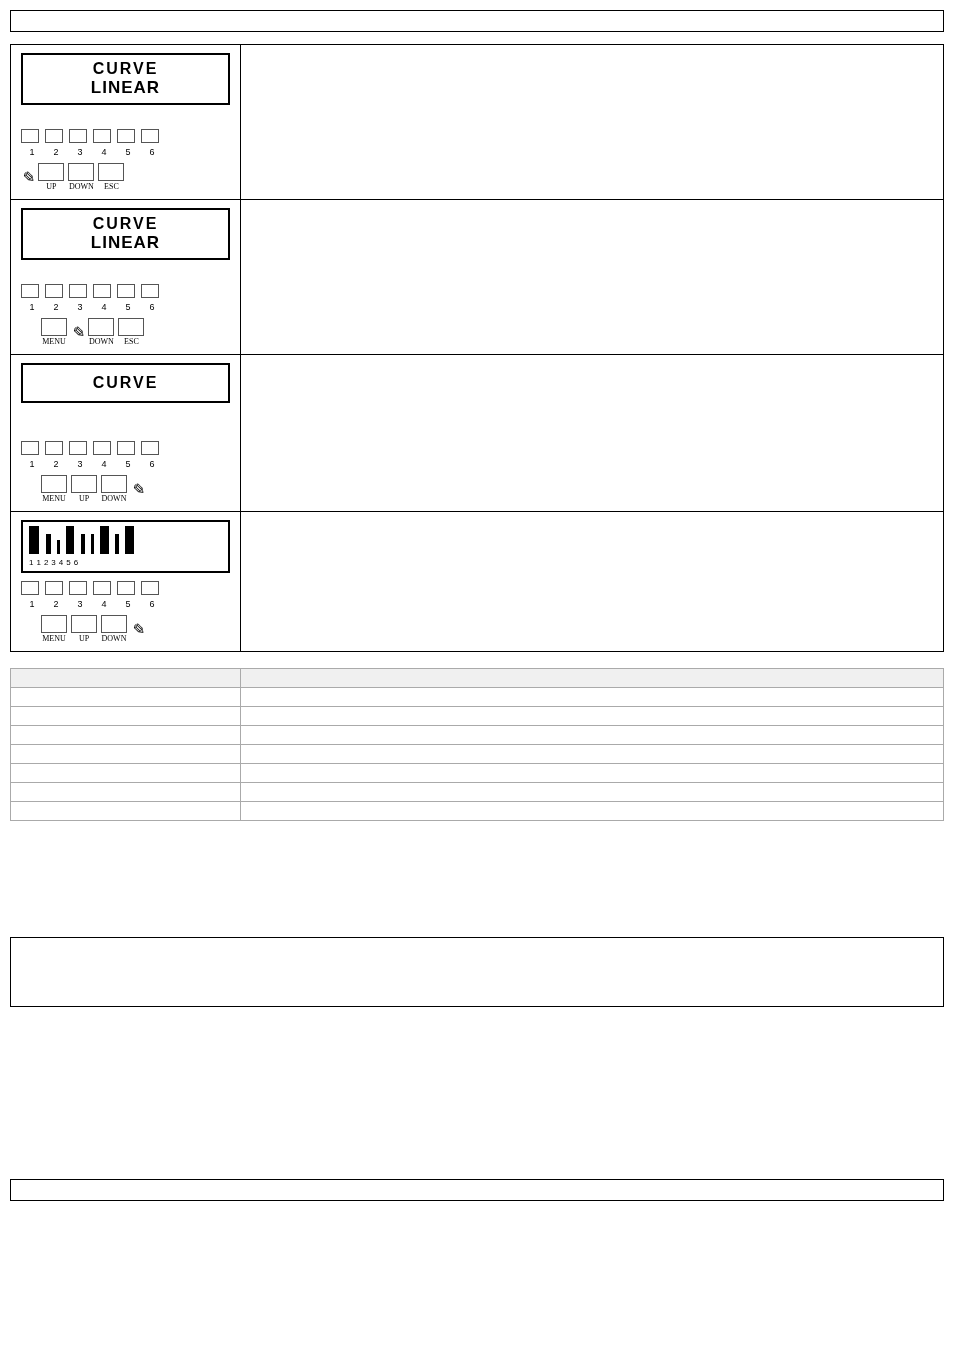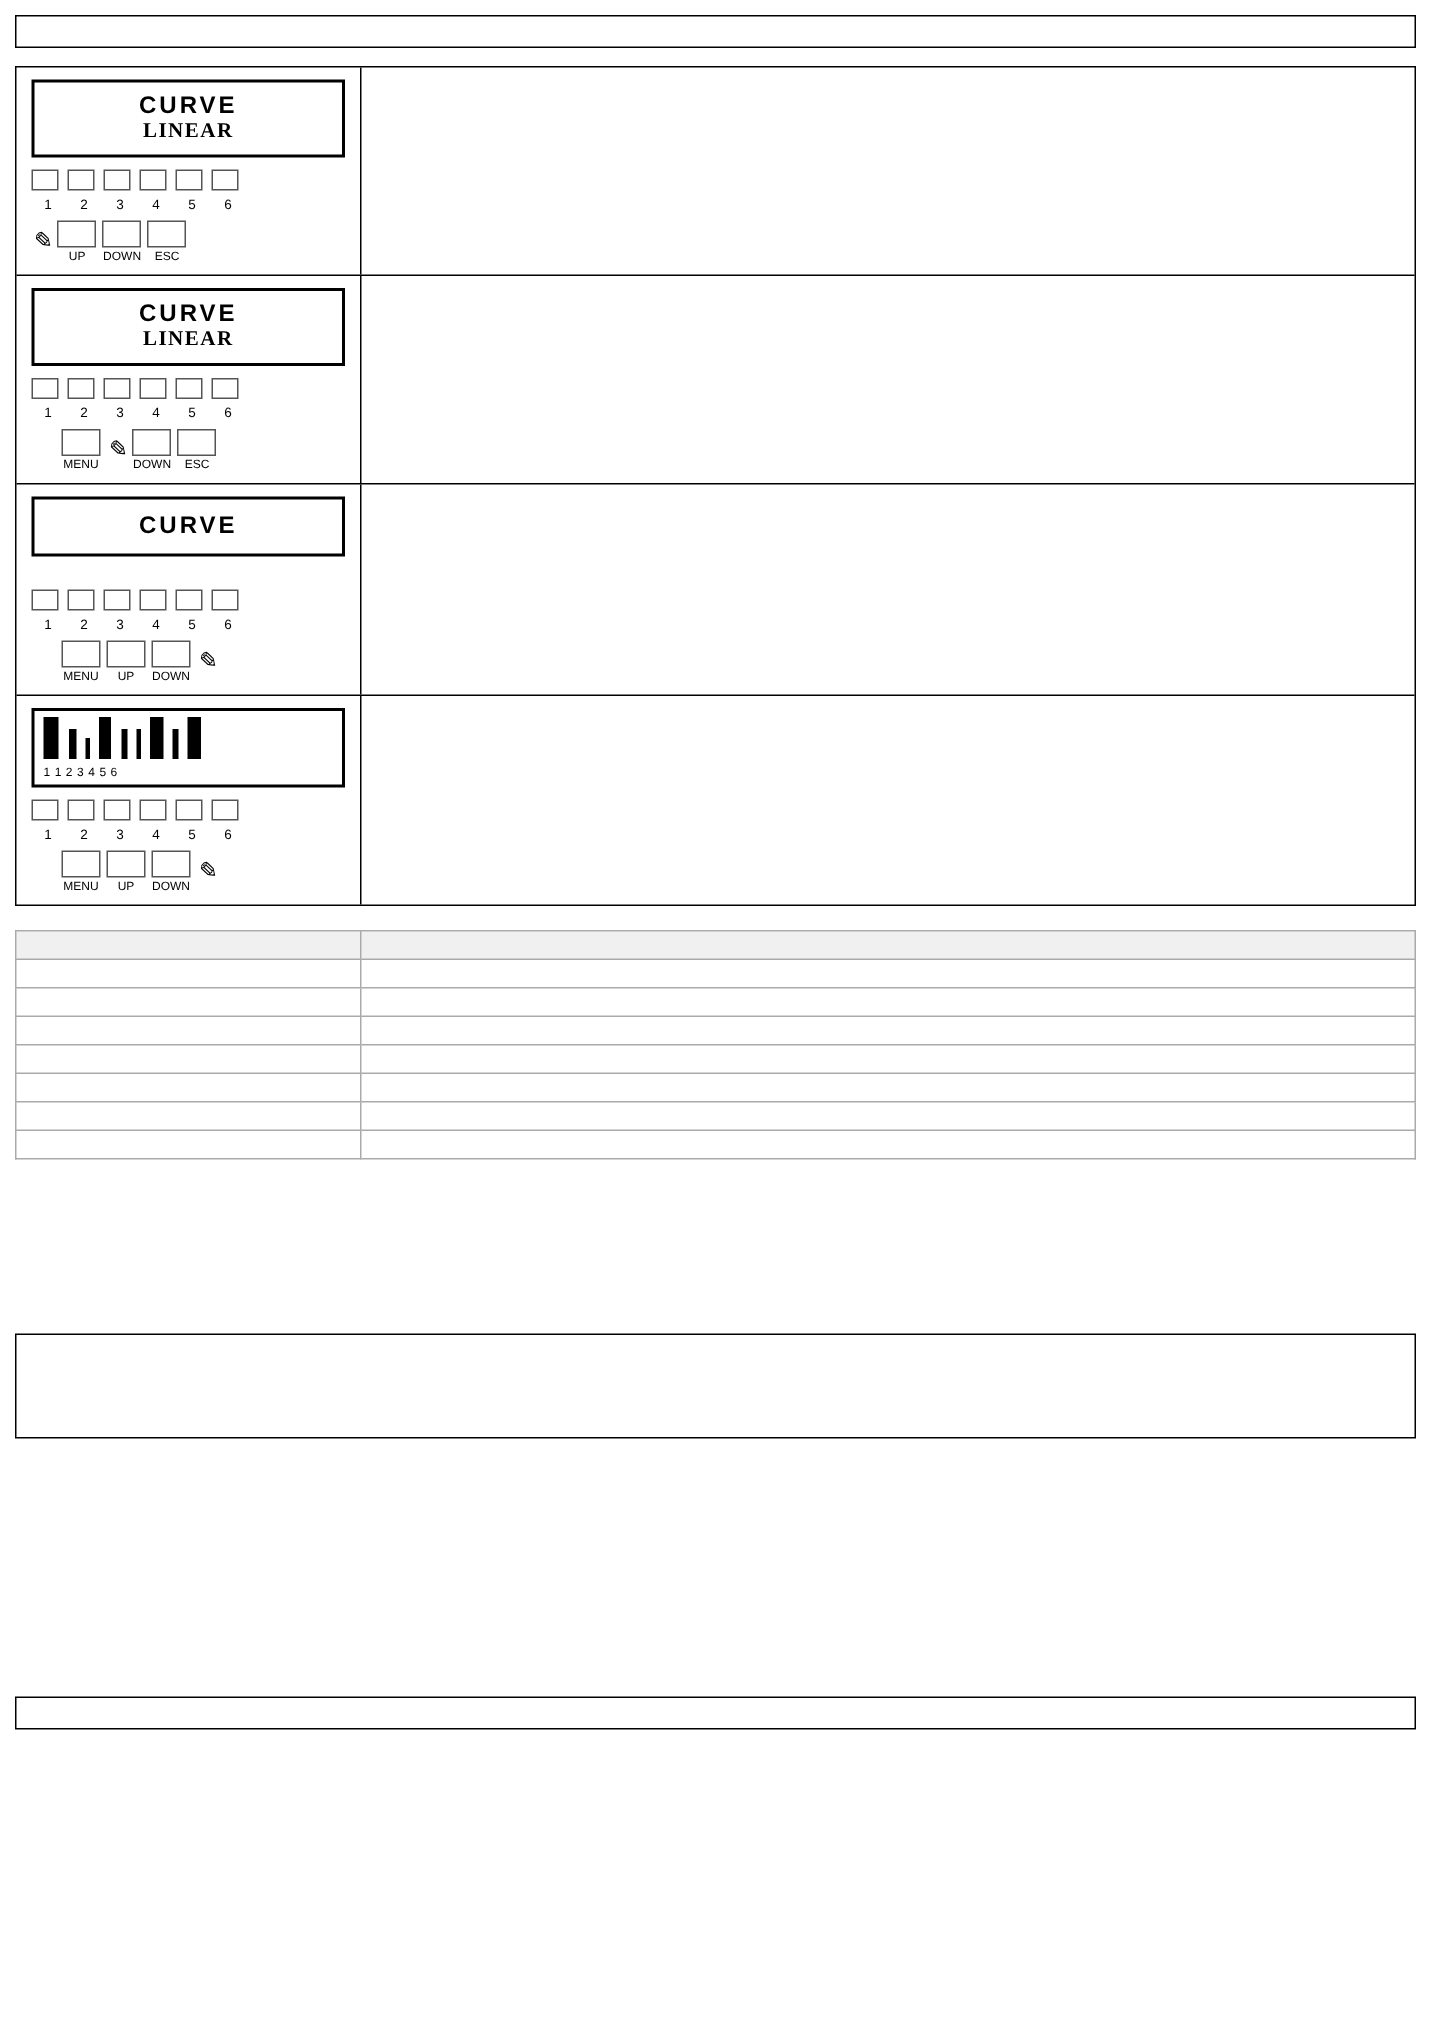--- a/index.html
+++ b/index.html
@@ -51,39 +51,38 @@
     .panel-right {
       flex: 1;
       padding: 8px;
     }
 
     
     .display-box {
       border: 2px solid #000;
       text-align: center;
       padding: 4px 8px;
-      margin-bottom: 8px;
+      margin-bottom: 24px;
       min-height: 52px;
       display: flex;
       flex-direction: column;
       align-items: center;
       justify-content: center;
     }
 
     .display-box .line1 {
       font-size: 16px;
       font-weight: bold;
       letter-spacing: 2px;
     }
 
     .display-box .line2 {
-      font-size: 14px;
+      font-size: 17px;
       font-weight: bold;
       letter-spacing: 1px;
-      font-family: Liberation Serif, serif;
     }
 
     
     .num-buttons {
       display: flex;
       gap: 6px;
       margin-bottom: 4px;
     }
 
     .num-btn {
@@ -116,20 +115,21 @@
       border: 1px solid #555;
       background: #fff;
       display: flex;
       align-items: center;
       justify-content: center;
     }
 
     .func-btn-label {
       font-size: 8px;
       text-align: center;
+      font-family: Liberation Serif, serif;
     }
 
     .func-group {
       display: flex;
       flex-direction: column;
       align-items: center;
       gap: 1px;
     }
 
     

